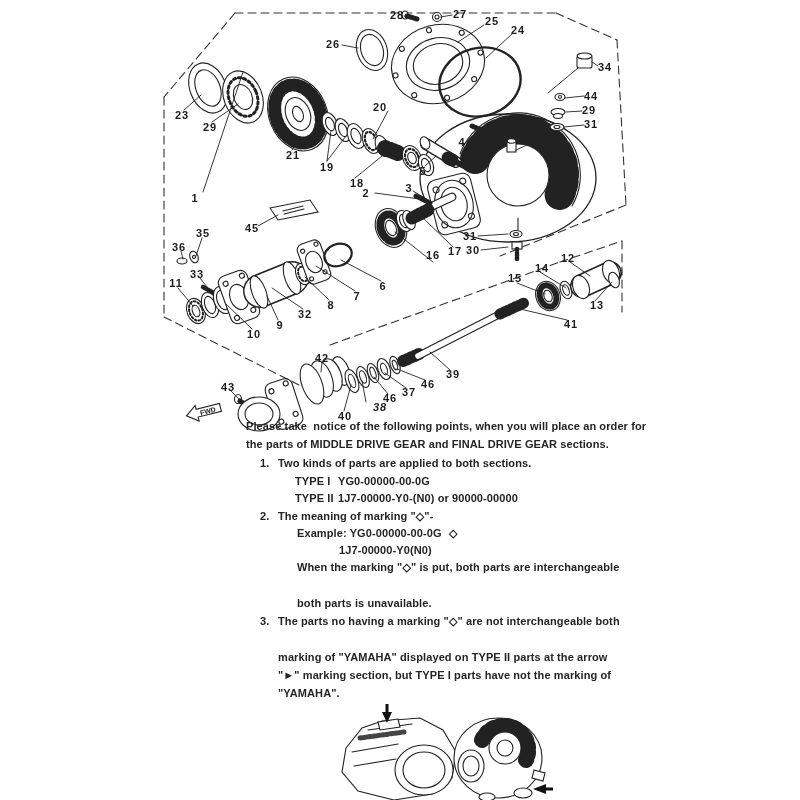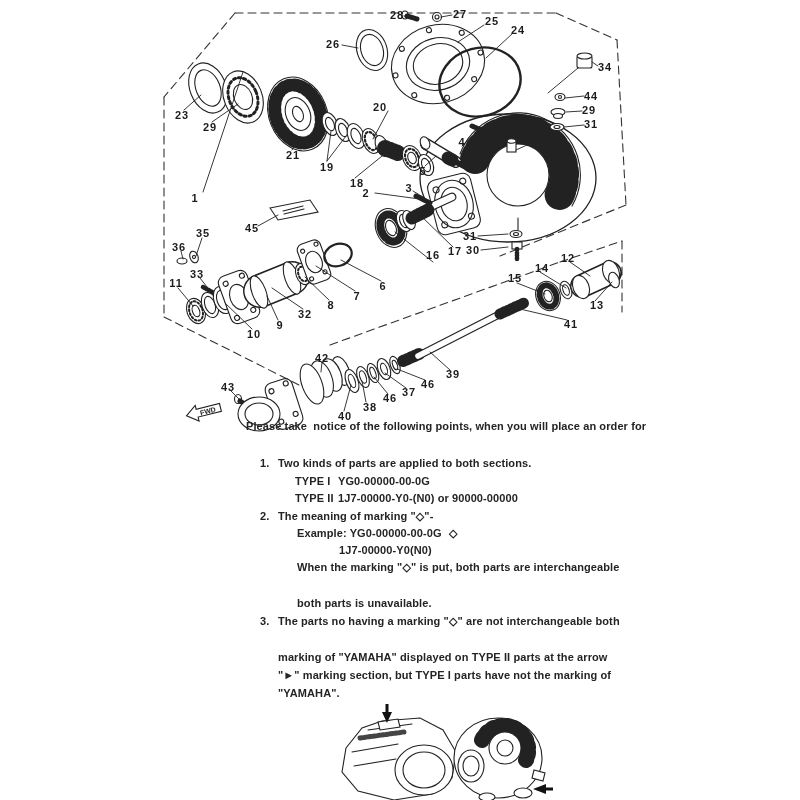--- a/index.html
+++ b/index.html
@@ -402,34 +402,35 @@
       <div class="plabel" style="left: 589px; top: 110px;">29</div>
       <div class="plabel" style="left: 473px; top: 250px;">30</div>
       <div class="plabel" style="left: 591px; top: 124px;">31</div>
       <div class="plabel" style="left: 470px; top: 236px;">31</div>
       <div class="plabel" style="left: 305px; top: 314px;">32</div>
       <div class="plabel" style="left: 197px; top: 274px;">33</div>
       <div class="plabel" style="left: 605px; top: 67px;">34</div>
       <div class="plabel" style="left: 203px; top: 233px;">35</div>
       <div class="plabel" style="left: 179px; top: 247px;">36</div>
       <div class="plabel" style="left: 409px; top: 392px;">37</div>
-      <div class="plabel" style="left: 370px; top: 407px;">38</div>
+      <div class="plabel" style="left: 380px; top: 407px; font-style: italic;">38</div>
       <div class="plabel" style="left: 453px; top: 374px;">39</div>
       <div class="plabel" style="left: 345px; top: 416px;">40</div>
       <div class="plabel" style="left: 571px; top: 324px;">41</div>
       <div class="plabel" style="left: 322px; top: 358px;">42</div>
       <div class="plabel" style="left: 228px; top: 387px;">43</div>
       <div class="plabel" style="left: 591px; top: 96px;">44</div>
       <div class="plabel" style="left: 252px; top: 228px;">45</div>
       <div class="plabel" style="left: 428px; top: 384px;">46</div>
       <div class="plabel" style="left: 390px; top: 398px;">46</div>
     </div>
 
 <div class="layer">
       <div class="tline" style="left: 246px; top: 420px;">Please take  notice of the following points, when you will place an order for</div>
+      <div class="tline" style="left: 246px; top: 438px;">the parts of MIDDLE DRIVE GEAR and FINAL DRIVE GEAR sections.</div>
       <div class="tline" style="left: 260px; top: 457px;">1.</div>
       <div class="tline" style="left: 278px; top: 457px;">Two kinds of parts are applied to both sections.</div>
       <div class="tline" style="left: 295px; top: 475px;">TYPE I</div>
       <div class="tline" style="left: 338px; top: 475px;">YG0-00000-00-0G</div>
       <div class="tline" style="left: 295px; top: 492px;">TYPE II</div>
       <div class="tline" style="left: 338px; top: 492px;">1J7-00000-Y0-(N0) or 90000-00000</div>
       <div class="tline" style="left: 260px; top: 510px;">2.</div>
       <div class="tline" style="left: 278px; top: 510px;">The meaning of marking "◇"-</div>
       <div class="tline" style="left: 297px; top: 527px;">Example: YG0-00000-00-0G</div>
       <div class="tline" style="left: 449px; top: 527px;">◇</div>

